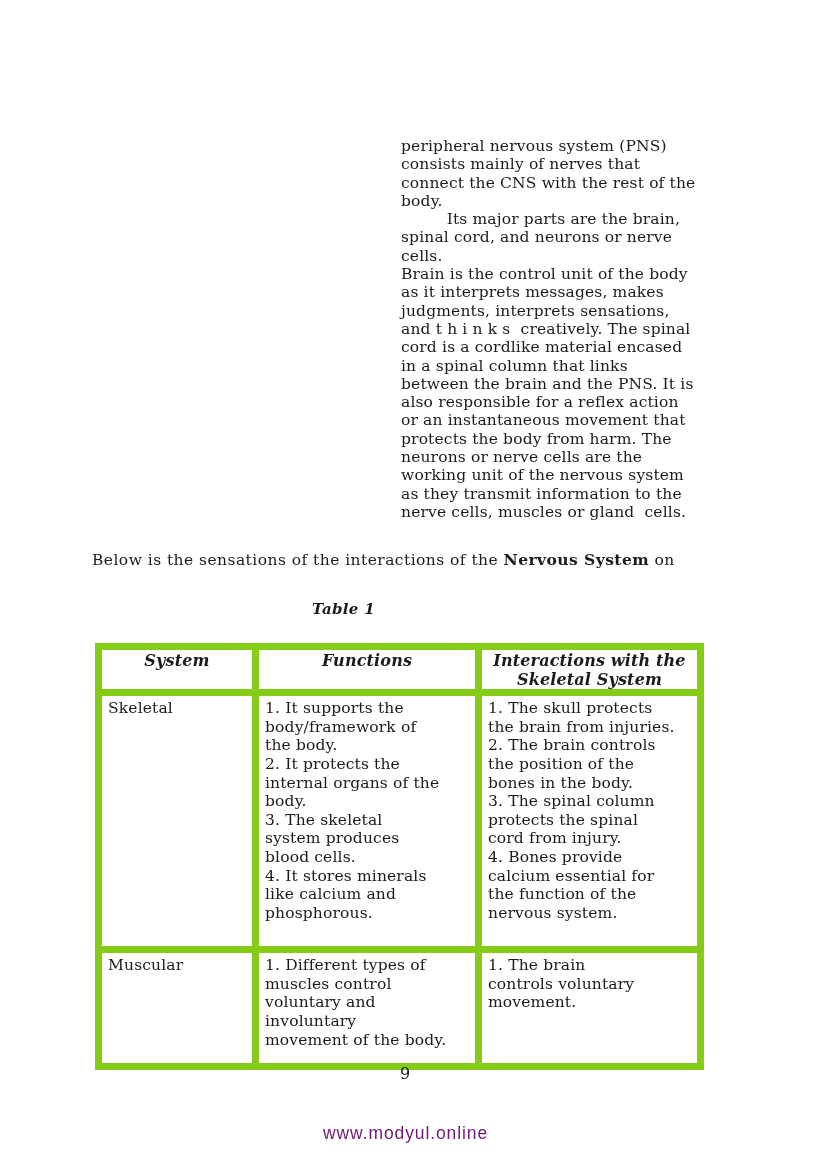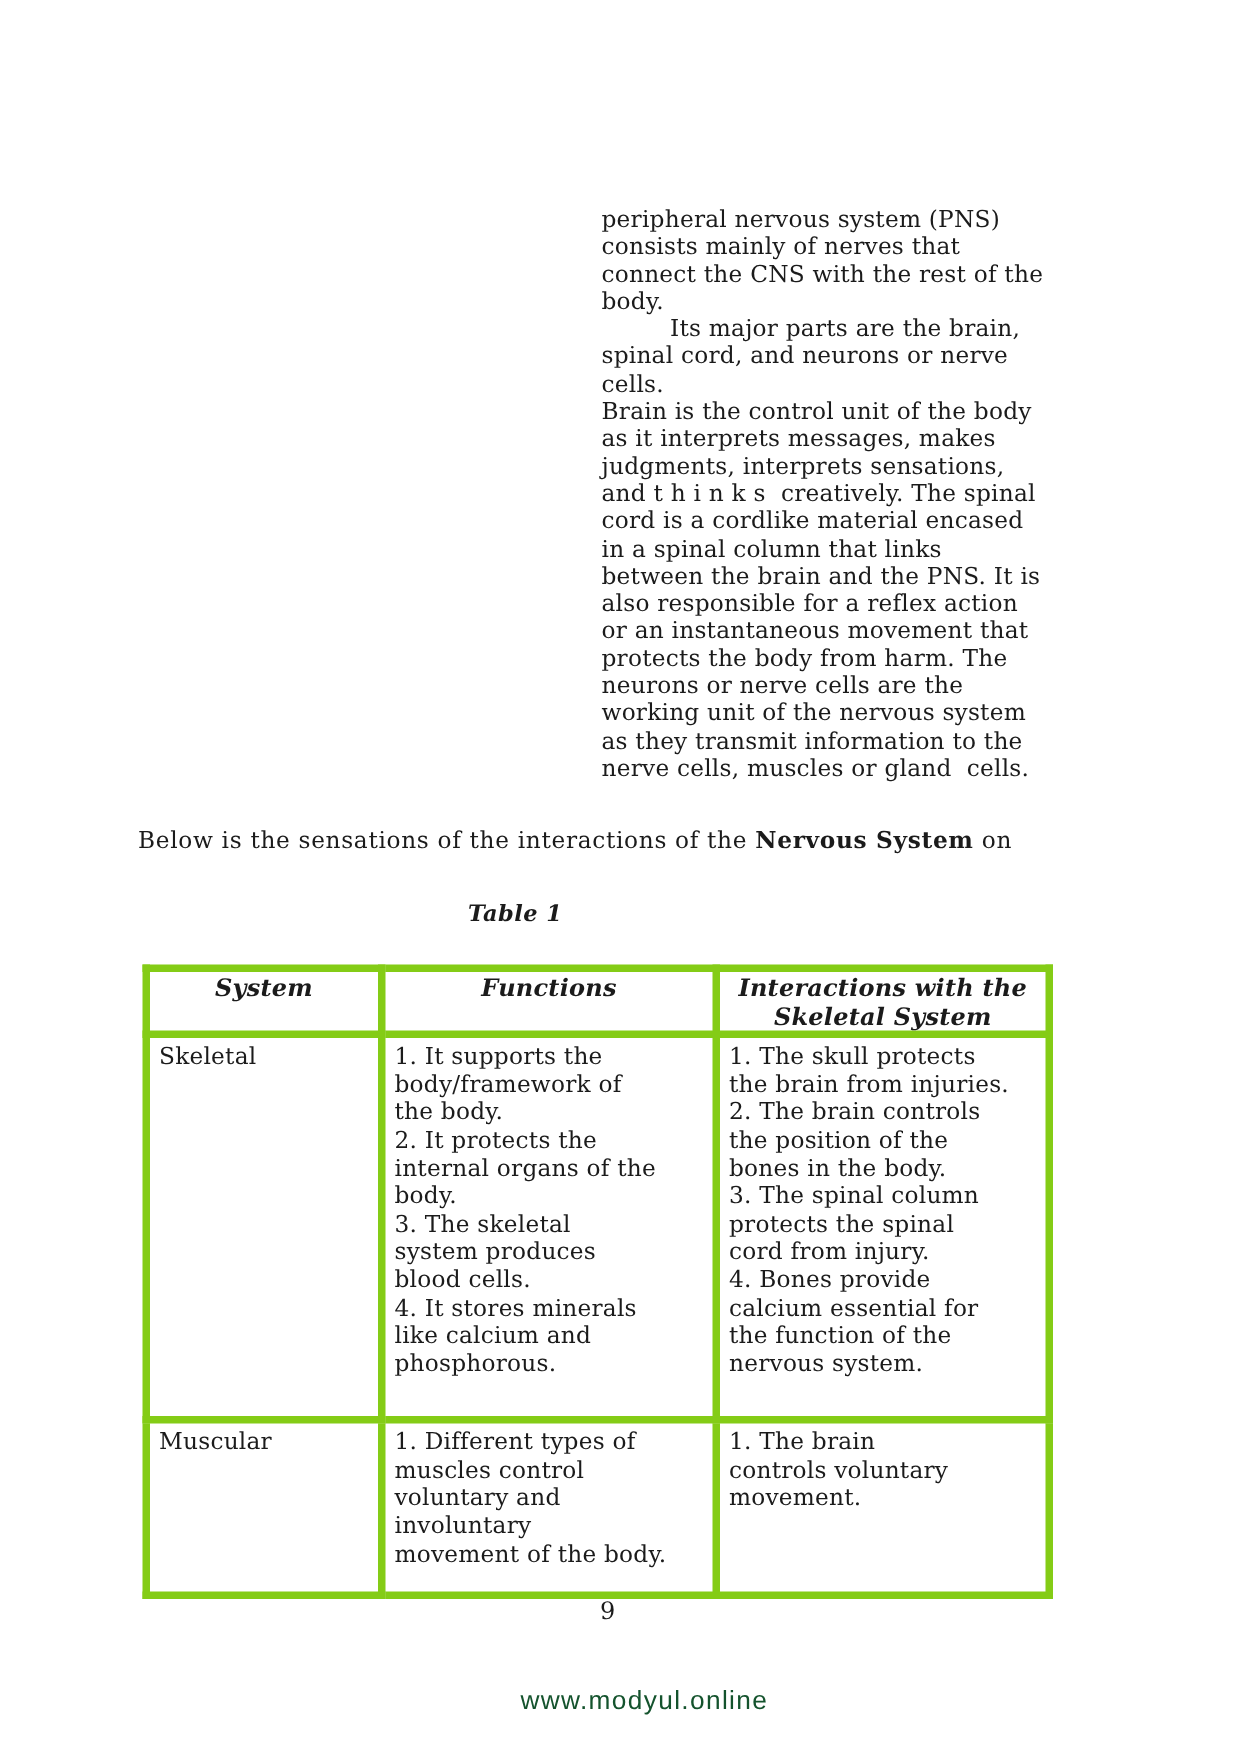--- a/index.html
+++ b/index.html
@@ -49,21 +49,21 @@
     position: absolute;
     left: 95px;
     top: 643px;
     width: 602px;
     border-collapse: collapse;
     table-layout: fixed;
     font-size: 15.5px;
   }
   table.systems-table th,
   table.systems-table td {
-    border: 5px solid #84cc16;
+    border: 7px solid #84cc16;
     vertical-align: top;
     white-space: pre-line;
     line-height: 18.6px;
     letter-spacing: 0.15px;
     margin-left: 12px;
   }
   table.systems-table th {
     font-weight: bold;
     font-style: italic;
     text-align: center;
@@ -88,26 +88,26 @@
     left: 525px;
     top: 1108px;
     font-family: "Liberation Sans", sans-serif;
     font-weight: bold;
     font-size: 17px;
     letter-spacing: 0.3px;
     color: #111111;
   }
   .watermark {
     position: absolute;
-    left: 347px;
+    left: 323px;
     top: 1123px;
     font-family: "Liberation Sans", sans-serif;
     font-size: 17.5px;
     letter-spacing: 0.9px;
-    color: #14532d;
+    color: #701a75;
   }
 </style>
 </head>
 <body>
 
 <div class="page">
 
   <div class="pns-paragraph">peripheral nervous system (PNS)
 consists mainly of nerves that
 connect the CNS with the rest of the

